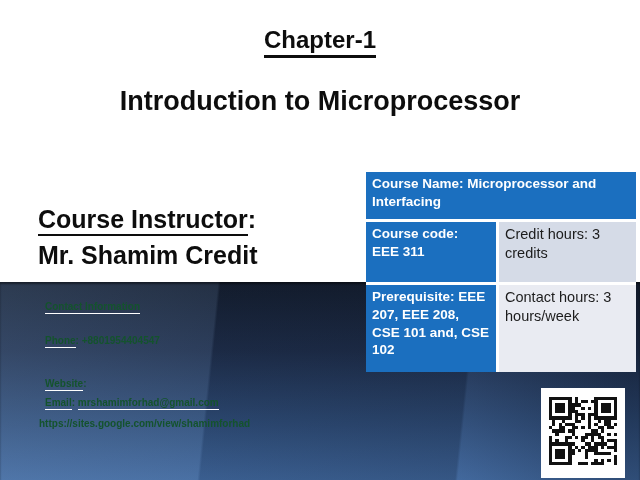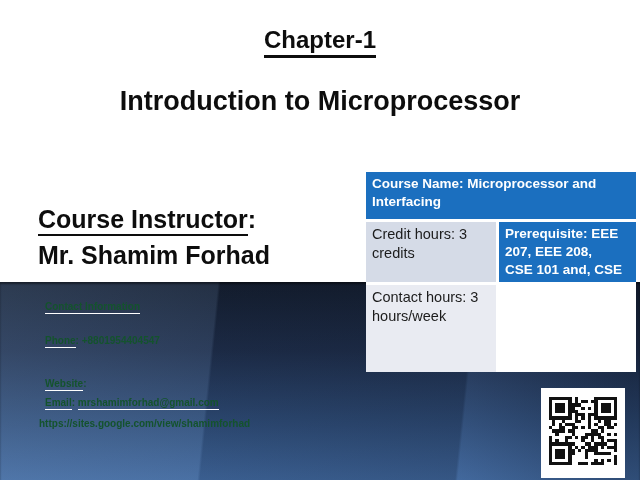--- a/index.html
+++ b/index.html
@@ -63,28 +63,30 @@
 </head>
 <body>
 
 <div class="slide">
 
   <div class="title"><span class="u">Chapter-1</span></div>
   <div class="subtitle">Introduction to Microprocessor</div>
 
   <div class="instructor">
     <div><span class="u">Course Instructor</span><span>:</span></div>
-    <div>Mr. Shamim Forhad</div>
+    <div>Mr. Shamim Credit</div>
   </div>
 
   <div class="dark-band"></div>
 
   <div class="course-table">
     <div class="cell blue hdr">Course Name: Microprocessor and
 Interfacing</div>
+    <div class="cell blue">Course code:
+EEE 311</div>
     <div class="cell light r1">Credit hours: 3
 credits</div>
     <div class="cell blue">Prerequisite: EEE
 207, EEE 208,
 CSE 101 and, CSE
 102</div>
     <div class="cell light r2">Contact hours: 3
 hours/week</div>
   </div>
 

